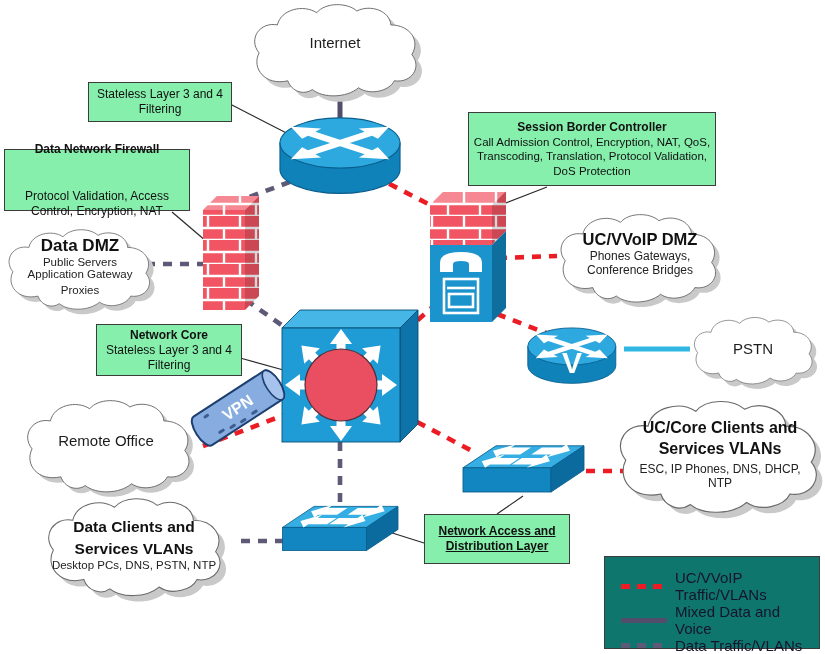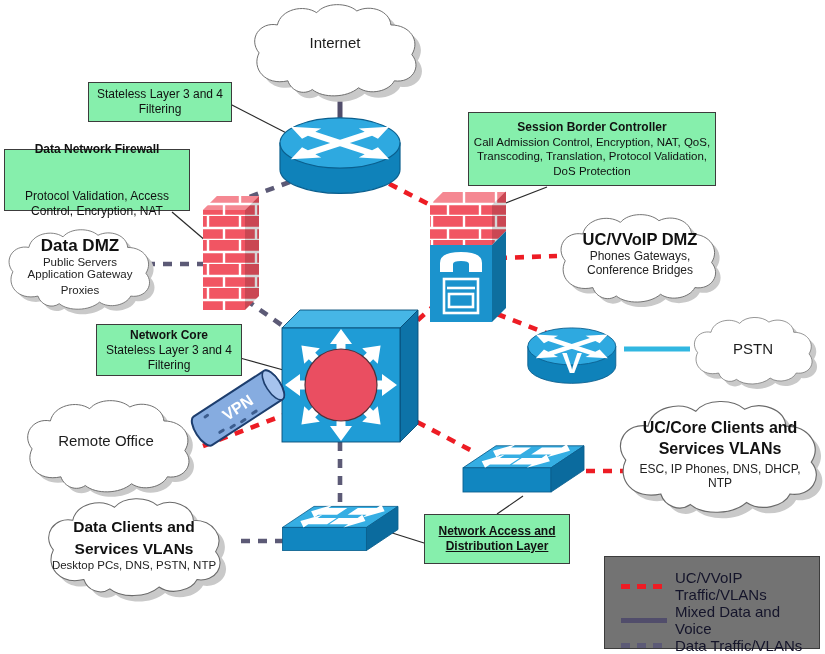--- a/index.html
+++ b/index.html
@@ -5,21 +5,21 @@
   html,body{margin:0;padding:0;background:#fff;font-family:"Liberation Sans",sans-serif;}
   #canvas{position:relative;width:825px;height:654px;background:#fff;overflow:hidden;}
   #canvas svg.layer{position:absolute;left:0;top:0;}
   .overlay{position:absolute;color:#111;}
   .cloud-label{text-align:center;font-size:15px;color:#1c1c1c;}
   .cloud-title{font-weight:bold;text-align:center;color:#111;}
   .cloud-sub{text-align:center;color:#222;}
   .callout{position:absolute;background:#86efac;border:1.5px solid #3c3c3c;display:flex;flex-direction:column;
            align-items:center;justify-content:center;text-align:center;font-size:12px;color:#111;line-height:1.25;}
   .callout .t{font-weight:bold;}
-  .legend-box{position:absolute;left:604px;top:556px;width:216px;height:93px;background:#737373;
+  .legend-box{position:absolute;left:604px;top:556px;width:216px;height:93px;background:#0f766e;
               border:1.2px solid #3c3c3c;box-sizing:border-box;padding:12px 6px 8px 16px;
               display:flex;flex-direction:column;justify-content:space-between;}
   .legend-row{display:flex;align-items:center;gap:8px;font-size:15px;color:#14142a;}
   .sw{width:46px;height:5px;flex:0 0 46px;}
   .sw-uc   {background:repeating-linear-gradient(90deg,#ed1c24 0 9px,transparent 9px 16px);}
   .sw-data {background:repeating-linear-gradient(90deg,#5c5a76 0 9px,transparent 9px 16px);}
   .sw-mixed{background:#514d6b;}
   .uc-line   {stroke:#ed1c24;stroke-width:4.6;fill:none;stroke-dasharray:9 8;}
   .data-line {stroke:#5c5a76;stroke-width:4.6;fill:none;stroke-dasharray:9 8;}
   .mixed-line{stroke:#514d6b;stroke-width:5;fill:none;}

